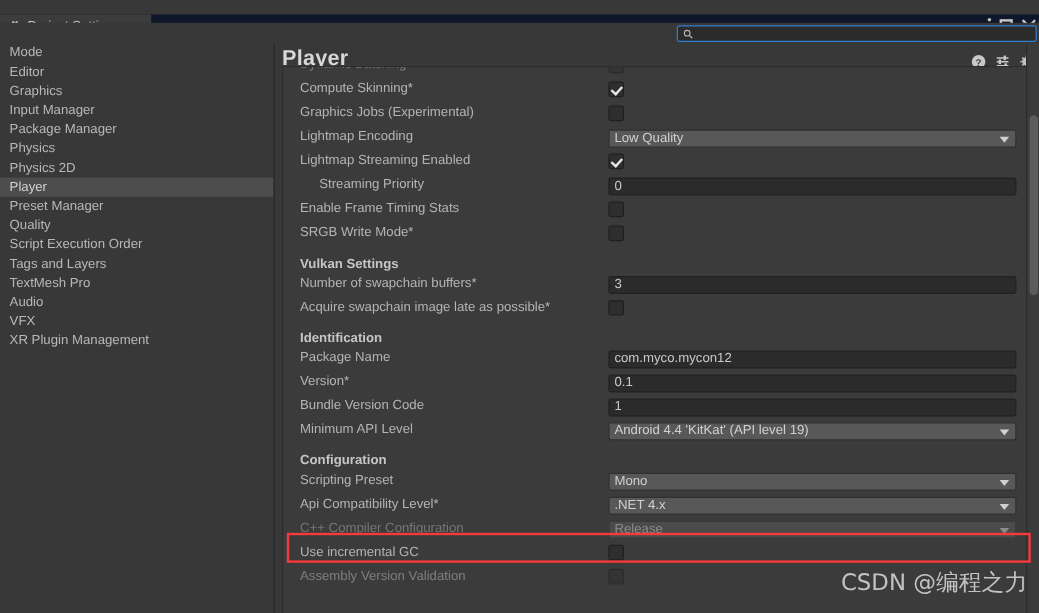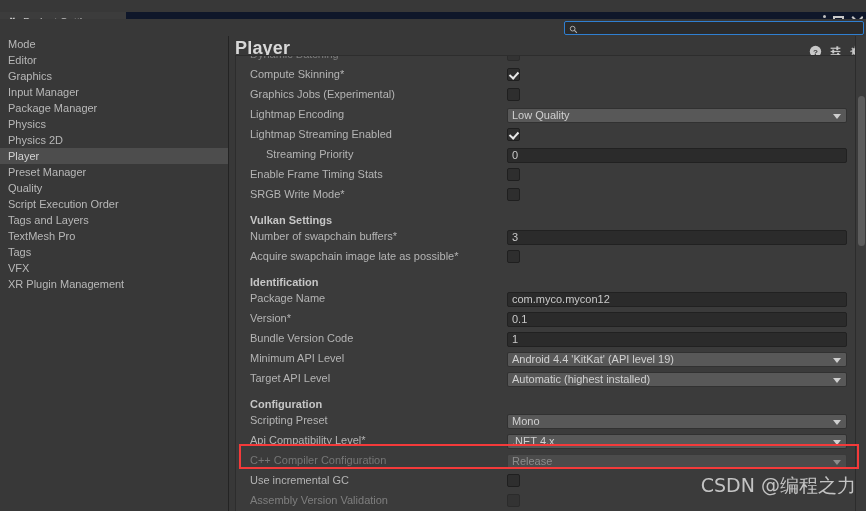--- a/index.html
+++ b/index.html
@@ -138,21 +138,21 @@
         <div class="side-item"><span>Input Manager</span></div>
         <div class="side-item"><span>Package Manager</span></div>
         <div class="side-item"><span>Physics</span></div>
         <div class="side-item"><span>Physics 2D</span></div>
         <div class="side-item selected"><span>Player</span></div>
         <div class="side-item"><span>Preset Manager</span></div>
         <div class="side-item"><span>Quality</span></div>
         <div class="side-item"><span>Script Execution Order</span></div>
         <div class="side-item"><span>Tags and Layers</span></div>
         <div class="side-item"><span>TextMesh Pro</span></div>
-        <div class="side-item"><span>Tags</span></div>
+        <div class="side-item"><span>Audio</span></div>
         <div class="side-item"><span>VFX</span></div>
         <div class="side-item"><span>XR Plugin Management</span></div>
       </div>
   </div>
   <div class="divider"></div>
 
   <div class="rightpane">
     <div class="panel-title">Player</div>
 
     <div class="hdr-icons">
@@ -239,24 +239,20 @@
             <div class="ctl field">0.1</div>
           </div>
           <div class="row">
             <span class="lbl">Bundle Version Code</span>
             <div class="ctl field">1</div>
           </div>
           <div class="row">
             <span class="lbl">Minimum API Level</span>
             <div class="ctl dropdown"><span>Android 4.4 'KitKat' (API level 19)</span><span class="arrow"></span></div>
           </div>
-          <div class="row">
-            <span class="lbl">Target API Level</span>
-            <div class="ctl dropdown"><span>Automatic (highest installed)</span><span class="arrow"></span></div>
-          </div>
           <div class="row group">
             <span class="lbl">Configuration</span>
           </div>
           <div class="row">
             <span class="lbl">Scripting Preset</span>
             <div class="ctl dropdown"><span>Mono</span><span class="arrow"></span></div>
           </div>
           <div class="row">
             <span class="lbl">Api Compatibility Level*</span>
             <div class="ctl dropdown"><span>.NET 4.x</span><span class="arrow"></span></div>

